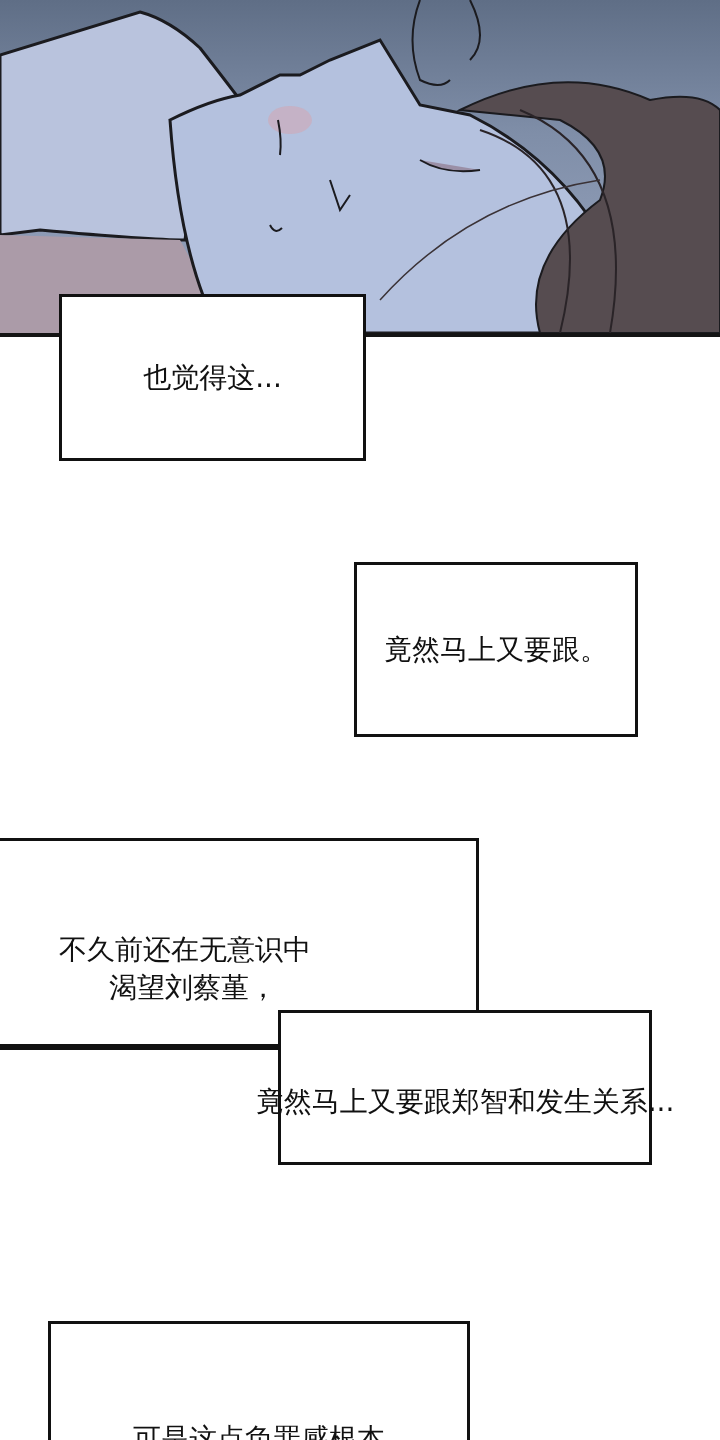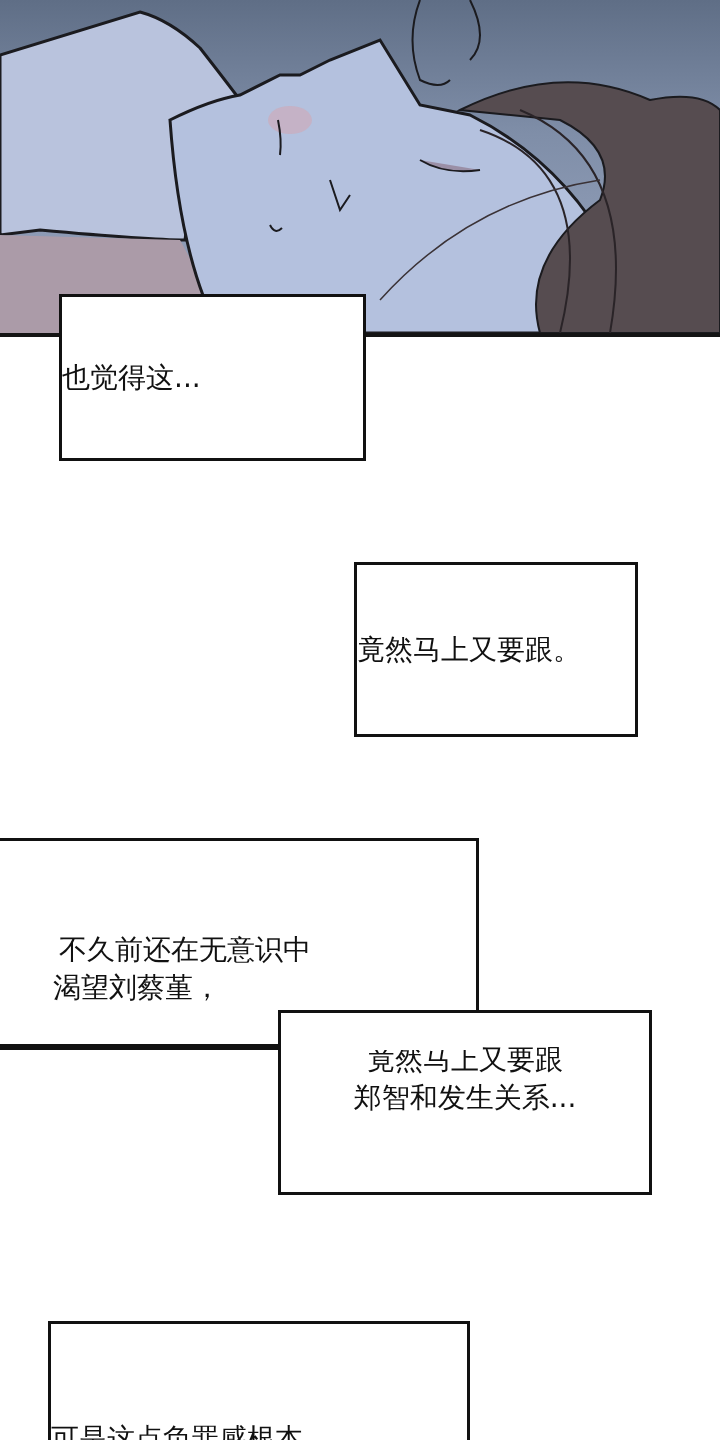--- a/index.html
+++ b/index.html
@@ -11,21 +11,21 @@
     .panel {
       position: absolute; left: 0; top: 0; width: 720px; height: 333px;
       overflow: hidden;
       background: linear-gradient(180deg, #5f6e86 0%, #7f8ea8 40%, #9aa6c0 100%);
     }
     .panel-border {
       position: absolute; left: 0; top: 333px; width: 720px; height: 4px; background: #141414;
     }
     .caption {
       position: absolute; background: #ffffff; border: 3px solid #111111;
-      box-sizing: border-box; display: flex; align-items: center; justify-content: flex-start;
+      box-sizing: border-box; display: flex; align-items: center; justify-content: center;
       text-align: center; color: #111111; font-size: 28px; line-height: 38px; font-weight: 500;
     }
     .caption .line { display: block; white-space: nowrap; }
     .cap-notch {
       position: absolute; background: #fff; box-sizing: border-box;
     }
   </style>
 </head>
 <body>
 
@@ -55,24 +55,24 @@
 <div class="caption" style="left:59px; top:294px; width:307px; height:167px;">
   <span class="line">也觉得这...</span>
 </div>
 
 <div class="caption" style="left:354px; top:562px; width:284px; height:175px;">
   <span class="line">竟然马上又要跟。</span>
 </div>
 
 <div class="caption" style="left:-3px; top:838px; width:482px; height:212px; border-left:none; flex-direction:column; align-items:flex-start; justify-content:flex-start; padding-top:62px;">
   <span class="line" style="margin-left:62px;margin-top:28px;">不久前还在无意识中</span>
-  <span class="line" style="margin-left:56px;">渴望刘蔡堇，</span>
+  <span class="line" style="margin-left:112px;">渴望刘蔡堇，</span>
 </div>
 
-<div class="caption" style="left:278px; top:1010px; width:374px; height:185px; flex-direction:column; padding-top:28px;">
+<div class="caption" style="left:278px; top:1010px; width:374px; height:155px; flex-direction:row; padding-top:28px;">
   <span class="line">竟然马上又要跟</span>
   <span class="line">郑智和发生关系...</span>
 </div>
 
 <div class="cap-notch" style="left:281px; top:1040px; width:194px; height:10px; background:#fff;"></div>
 <div style="position:absolute; left:-3px; top:1044px; width:284px; height:3px; background:#111;"></div>
 
 <div class="caption" style="left:48px; top:1321px; width:422px; height:160px; align-items:flex-start; padding-top:96px;">
   <span class="line">可是这点负罪感根本</span>
 </div>

